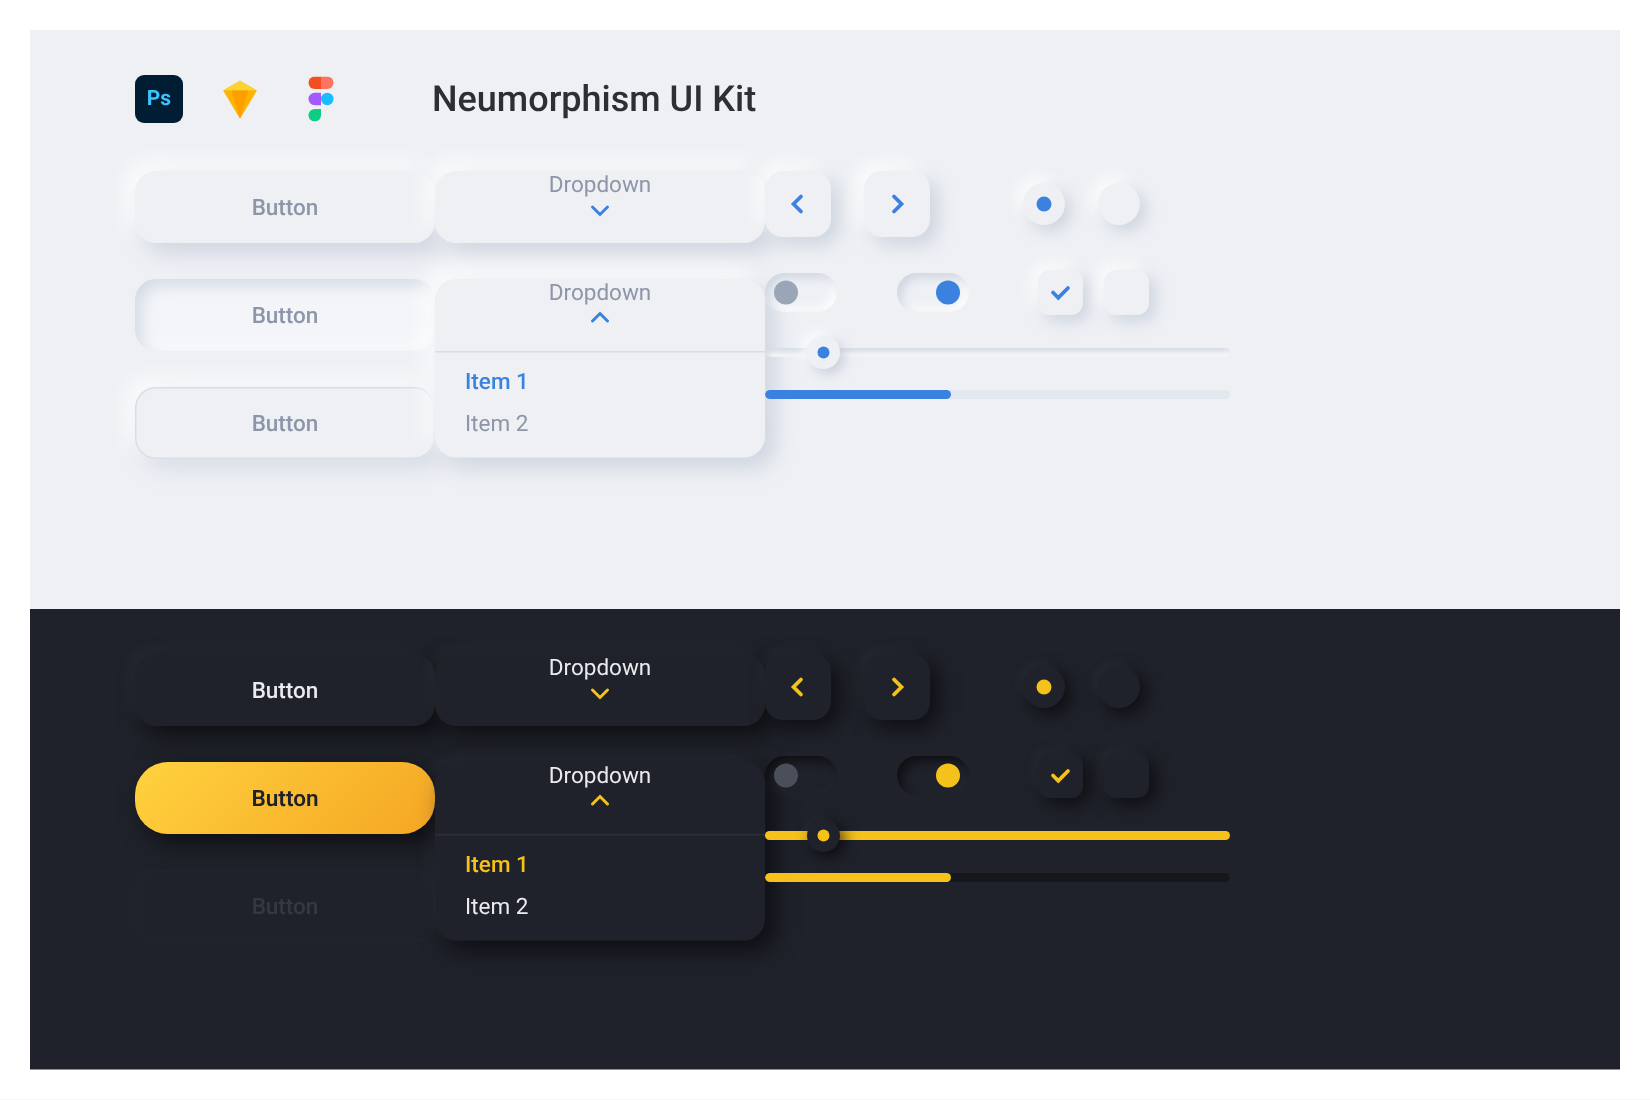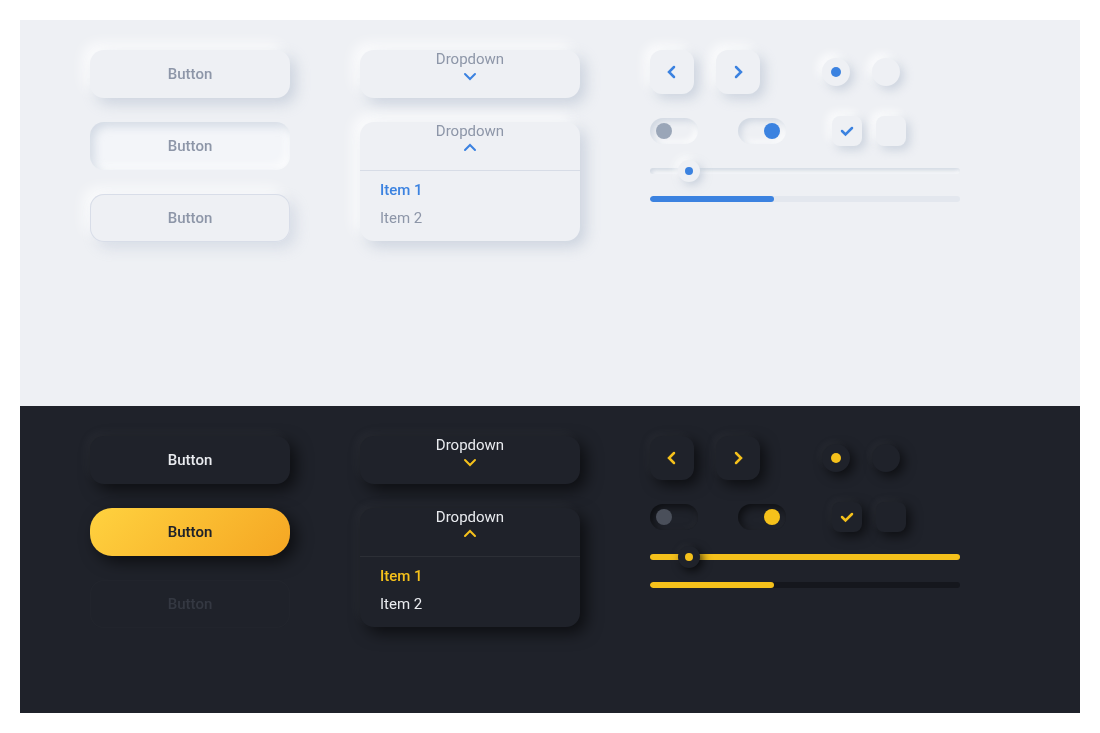--- a/index.html
+++ b/index.html
@@ -45,21 +45,20 @@
   .ps-icon { background: #001d34; color:#39c4fb; font-weight:700; font-size:14px; }
   .title {
     font-size: 24px;
     color: #2c2f33;
     font-weight: 500;
     margin-left: 36px;
   }
   .row {
     display: flex;
     align-items: flex-start;
-    gap: 70px;
   }
   .col { display: flex; flex-direction: column; gap: 24px; }
 
   
   .btn-l {
     width: 200px;
     height: 48px;
     border-radius: 14px;
     background: #eef0f4;
     box-shadow: 6px 6px 14px rgba(163,177,198,0.45), -6px -6px 14px rgba(255,255,255,0.9);
@@ -186,20 +185,40 @@
   .prog-d .fill{ height:100%; width:40%; background:#f5c11b; border-radius:3px;}
   .gap-sm{ gap:14px; }
 </style>
 </head>
 <body>
 
 <div class="frame">
 
   <div class="panel-light">
 
+    <div class="header">
+      <div class="app-icon ps-icon">Ps</div>
+      <div class="app-icon">
+        <svg viewBox="0 0 32 32" width="30" height="30">
+            <polygon points="16,3 28,10 16,30 4,10" fill="#fdb300"></polygon>
+            <polygon points="16,3 28,10 4,10" fill="#fdd231"></polygon>
+            <polygon points="10,10 22,10 16,30" fill="#fd9f00"></polygon>
+          </svg>
+      </div>
+      <div class="app-icon">
+        <svg viewBox="0 0 24 36" width="22" height="30">
+          <circle cx="17" cy="18" r="5" fill="#19bcfe"></circle>
+          <path d="M7 0h5v10H7a5 5 0 010-10z" fill="#f24e1e"></path>
+          <path d="M12 0h5a5 5 0 010 10h-5z" fill="#ff7262"></path>
+          <path d="M7 13h5v10H7a5 5 0 010-10z" fill="#a259ff"></path>
+          <path d="M7 26h5v5a5 5 0 11-5-5z" fill="#0acf83"></path>
+        </svg>
+      </div>
+      <div class="title">Neumorphism UI Kit</div>
+    </div>
 
     <div class="row">
 
       <div class="col">
         <div class="btn-l">Button</div>
         <div class="btn-l pressed">Button</div>
         <div class="btn-l outline">Button</div>
       </div>
 
       <div class="col">

